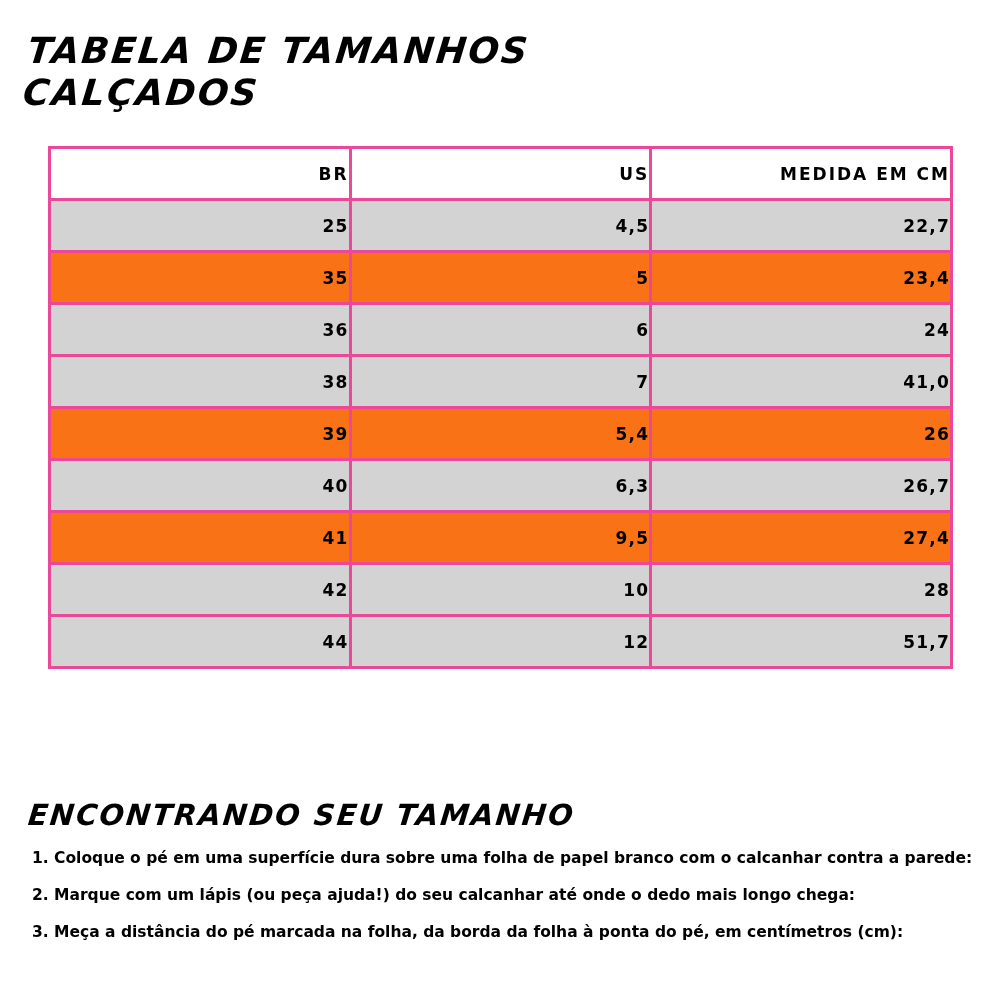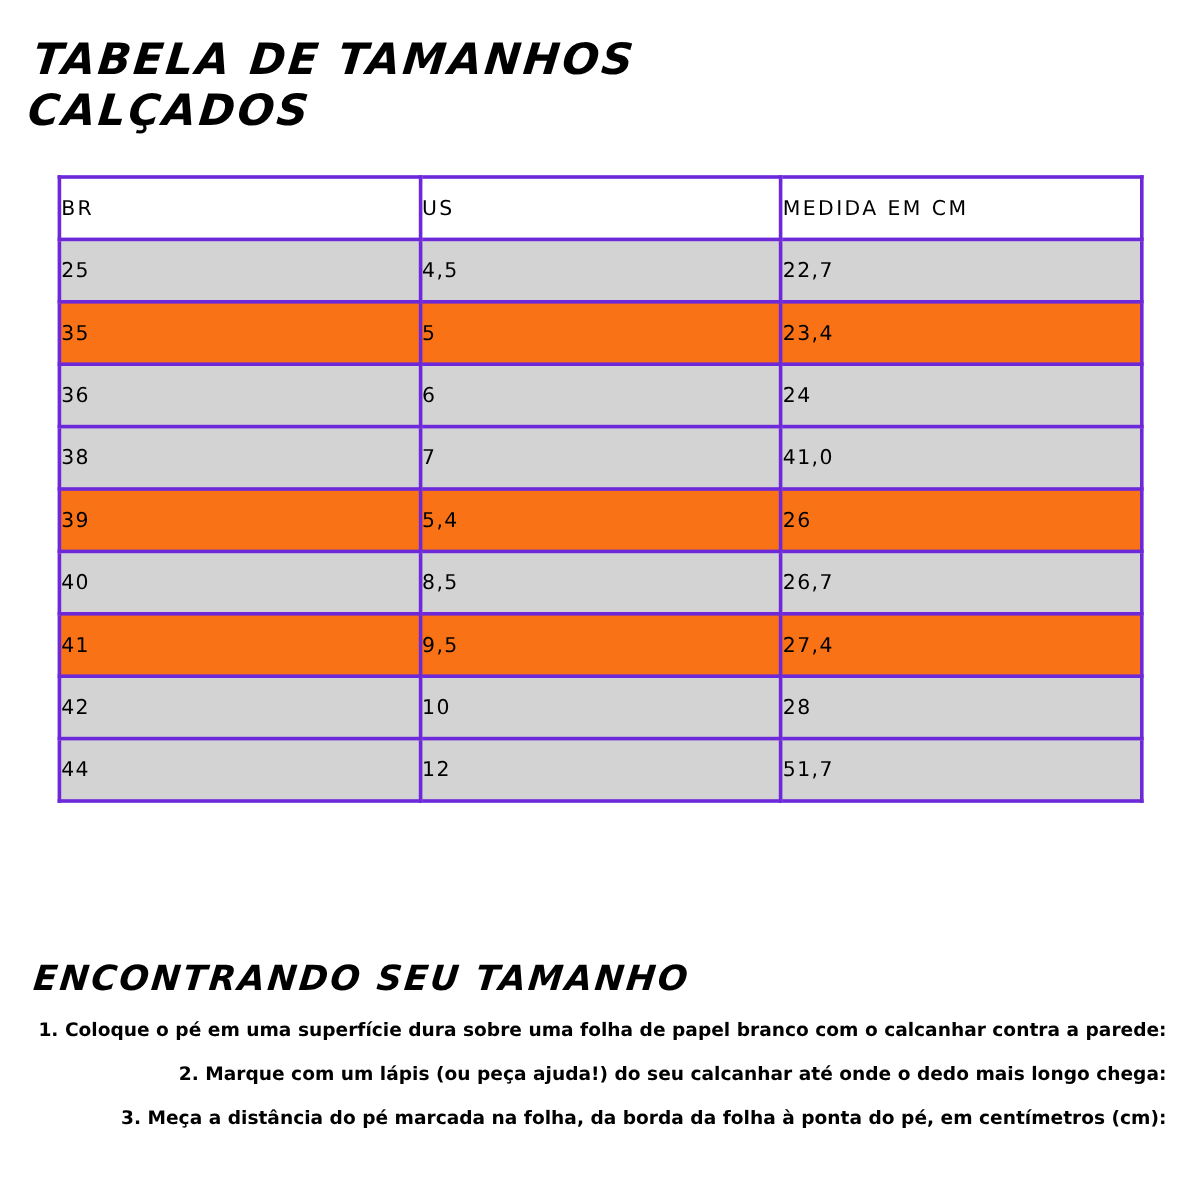--- a/index.html
+++ b/index.html
@@ -42,24 +42,24 @@
   table.size-table {
     position: absolute;
     left: 48px;
     top: 146px;
     width: 905px;
     border-collapse: collapse;
     table-layout: fixed;
   }
   table.size-table th,
   table.size-table td {
-    border: 3px solid #6d28d9;
-    text-align: left;
+    border: 3px solid #ec4899;
+    text-align: right;
     font-size: 17px;
-    font-weight: normal;
+    font-weight: bold;
     letter-spacing: 1.2px;
     height: 49px;
     padding: 0;
   }
   table.size-table th {
     background: #ffffff;
     font-size: 17px;
     letter-spacing: 2px;
   }
   table.size-table tr.shaded td {
@@ -86,21 +86,20 @@
     left: 32px;
     top: 848px;
     width: 940px;
   }
   .step {
     font-size: 15.5px;
     font-weight: bold;
     line-height: 1.35;
     margin-bottom: 16px;
     white-space: pre;
-    text-align: right;
   }
 </style>
 </head>
 <body>
 
 <div class="page">
 
   <div class="title">
     <span class="line">TABELA DE TAMANHOS</span>
     <span class="line">CALÇADOS</span>
@@ -135,21 +134,21 @@
         <td>7</td>
         <td>41,0</td>
       </tr>
       <tr class="plain">
         <td>39</td>
         <td>5,4</td>
         <td>26</td>
       </tr>
       <tr class="shaded">
         <td>40</td>
-        <td>8,5</td>
+        <td>6,3</td>
         <td>26,7</td>
       </tr>
       <tr class="plain">
         <td>41</td>
         <td>9,5</td>
         <td>27,4</td>
       </tr>
       <tr class="shaded">
         <td>42</td>
         <td>10</td>

